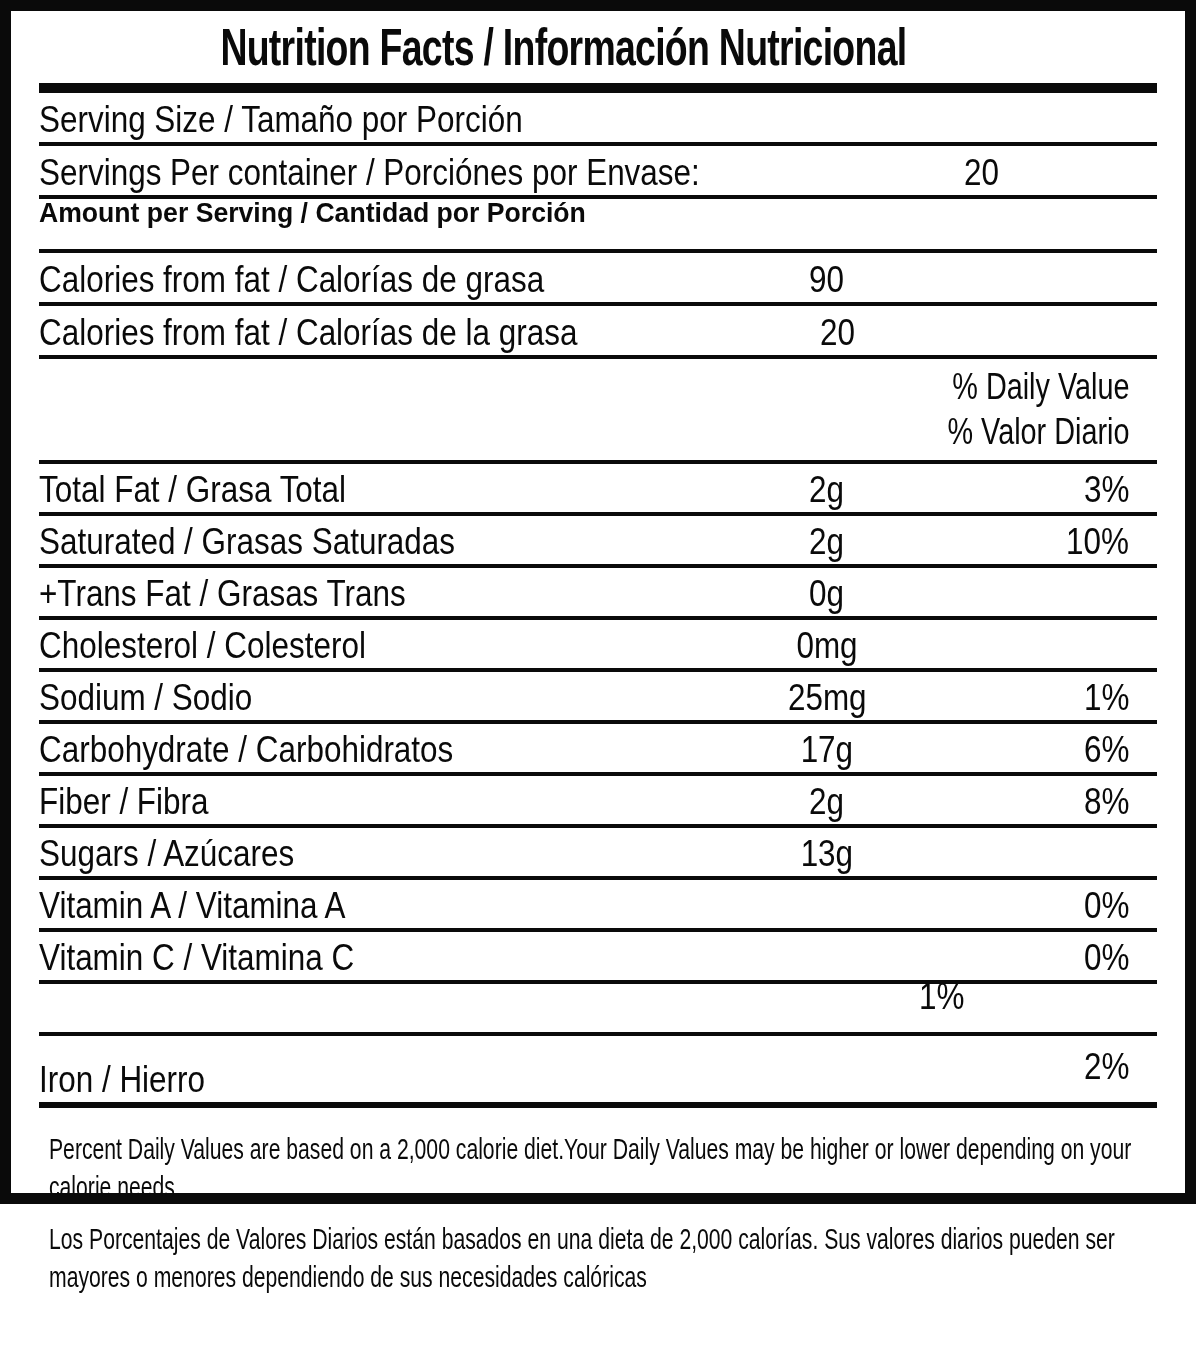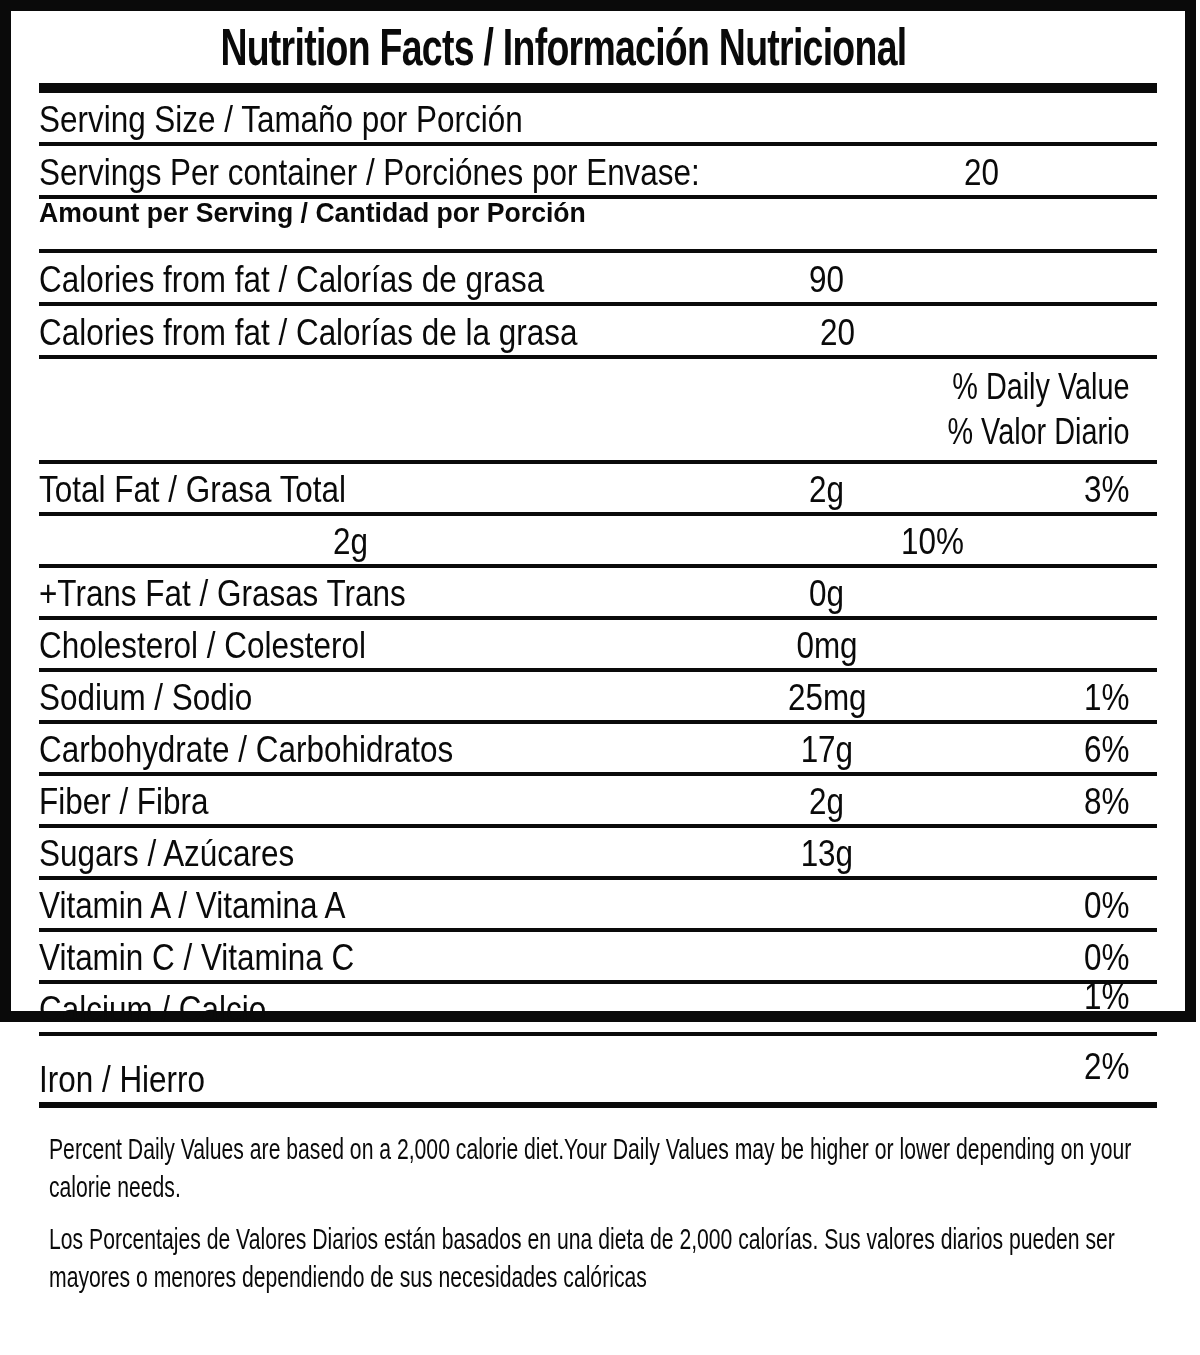--- a/index.html
+++ b/index.html
@@ -4,21 +4,21 @@
 <style>
   :root { --ink:#0a0a0a; --bg:#ffffff; }
   * { box-sizing: border-box; }
   html,body { margin:0; padding:0; }
   body {
     width:1200px; height:1355px; background:var(--bg);
     font-family:"Liberation Sans", sans-serif; color:var(--ink);
     overflow:hidden; position:relative;
   }
   .label {
-    position:absolute; left:0; top:0; width:1196px; height:1022px;
+    position:absolute; left:0; top:0; width:1196px; height:1204px;
     border:11px solid var(--ink); background:var(--bg);
   }
   
   .cond { display:inline-block; white-space:nowrap; transform:scaleX(0.85); }
   .lbl .cond { transform-origin:left center; }
   .val .cond { transform-origin:center center; }
   .pct .cond { transform-origin:right center; }
 
   .title-wrap { height:72px; display:flex; align-items:center; justify-content:center; }
   .title-wrap h1 {
@@ -112,20 +112,21 @@
     <div id="nutrient-rows">
         <div>
   <div class="row">
     <span class="lbl"><span class="cond">Total Fat / Grasa Total</span></span>
     <span class="val"><span class="cond">2g</span></span>
     <span class="pct"><span class="cond">3%</span></span>
   </div>
 </div>
         <div>
   <div class="row">
+    <span class="lbl"><span class="cond">Saturated / Grasas Saturadas</span></span>
     <span class="val"><span class="cond">2g</span></span>
     <span class="pct"><span class="cond">10%</span></span>
   </div>
 </div>
         <div>
   <div class="row">
     <span class="lbl"><span class="cond">+Trans Fat / Grasas Trans</span></span>
     <span class="val"><span class="cond">0g</span></span>
     <span class="pct"><span class="cond"></span></span>
   </div>
@@ -174,21 +175,20 @@
 </div>
         <div>
   <div class="row">
     <span class="lbl"><span class="cond">Vitamin C / Vitamina C</span></span>
     <span class="val"><span class="cond"></span></span>
     <span class="pct"><span class="cond">0%</span></span>
   </div>
 </div>
         <div>
   <div class="row">
-    <span class="lbl"><span class="cond">Calcium / Calcio</span></span>
     <span class="val"><span class="cond"></span></span>
     <span class="pct raised"><span class="cond">1%</span></span>
   </div>
 </div>
         <div>
   <div class="row">
     <span class="lbl"><span class="cond">Iron / Hierro</span></span>
     <span class="val"><span class="cond"></span></span>
     <span class="pct raised"><span class="cond">2%</span></span>
   </div>

